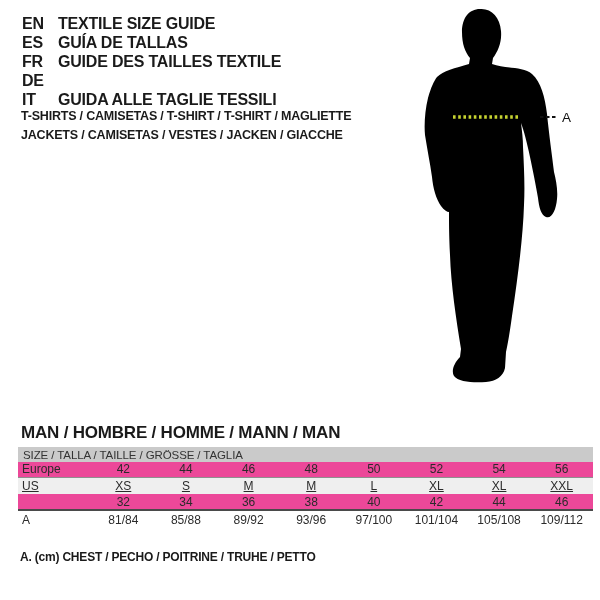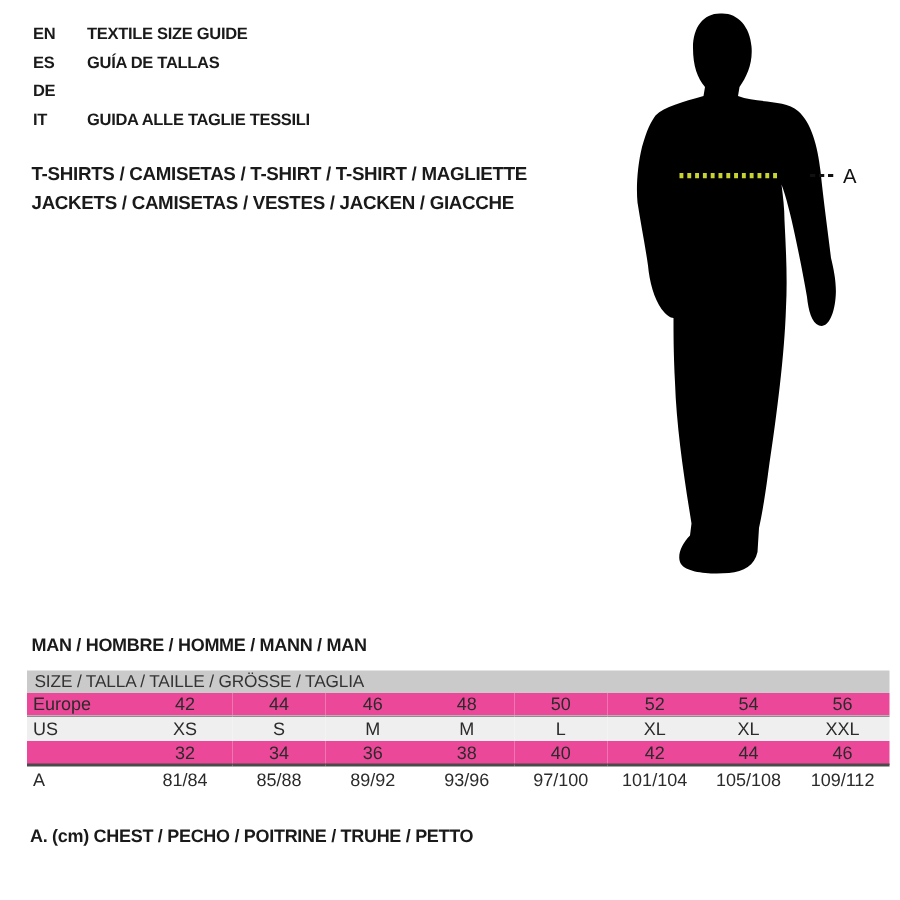--- a/index.html
+++ b/index.html
@@ -12,21 +12,21 @@
     overflow:hidden;
   }
 
   
   .lang-block {
     position:absolute; left:22px; top:14px;
   }
   .lang-row {
     display:flex;
     height:19px; line-height:19px;
-    font-size:11px; font-weight:bold; letter-spacing:-0.2px;
+    font-size:16px; font-weight:bold; letter-spacing:-0.2px;
   }
   .lang-code { width:36px; flex:0 0 36px; }
 
   
   .category-block {
     position:absolute; left:21px; top:107px;
   }
   .category-line {
     height:18.5px; line-height:18.5px;
     font-size:12.5px; font-weight:bold; letter-spacing:-0.2px;
@@ -40,39 +40,39 @@
   .figure-wrap svg { display:block; width:210px; height:400px; }
   .measure-label {
     font-size:13.5px;
     font-family:"Liberation Sans","DejaVu Sans",sans-serif;
     fill:#111111;
   }
 
   
   .section-label {
     position:absolute; left:21px; top:423px;
-    font-size:12px; font-weight:bold; letter-spacing:-0.2px;
+    font-size:17px; font-weight:bold; letter-spacing:-0.2px;
     white-space:nowrap;
   }
 
   
   .size-table {
     position:absolute; left:18px; top:447px; width:575px;
     border-collapse:collapse; table-layout:fixed;
     font-size:12px; color:#2b2b2b;
   }
   .size-table td { text-align:center; padding:0 2px; }
   .size-table td.row-label { text-align:left; padding-left:4px; }
   .size-table tr.tbl-header td {
     height:15px; background:#cacaca; text-align:left;
     font-size:11.5px; color:#333333; padding-left:5px;
     letter-spacing:-0.1px;
   }
   .size-table tr.row-europe td { height:15px; background:#ec4899; border-bottom:1px solid #8f8f8f; }
-  .size-table tr.row-us td     { height:17px; background:#efefef; }
+  .size-table tr.row-us td     { height:17px; background:#efefef;text-decoration:underline; }
   .size-table tr.row-alt td    { height:16px; background:#ec4899; border-bottom:2px solid #4a4a4a; }
   .size-table tr.row-a td      { height:18px; background:#ffffff; }
 
   
   .footnote {
     position:absolute; left:20px; top:550px;
     font-size:12px; font-weight:bold; letter-spacing:-0.2px;
     white-space:nowrap;
   }
 </style>
@@ -80,20 +80,24 @@
 <body>
 
 <div class="lang-block">
   <div class="lang-row">
     <span class="lang-code">EN</span>
     <span class="lang-text">TEXTILE SIZE GUIDE</span>
   </div>
   <div class="lang-row">
     <span class="lang-code">ES</span>
     <span class="lang-text">GUÍA DE TALLAS</span>
+  </div>
+  <div class="lang-row">
+    <span class="lang-code">FR</span>
+    <span class="lang-text">GUIDE DES TAILLES TEXTILE</span>
   </div>
   <div class="lang-row">
     <span class="lang-code">DE</span>
   </div>
   <div class="lang-row">
     <span class="lang-code">IT</span>
     <span class="lang-text">GUIDA ALLE TAGLIE TESSILI</span>
   </div>
 </div>
 

